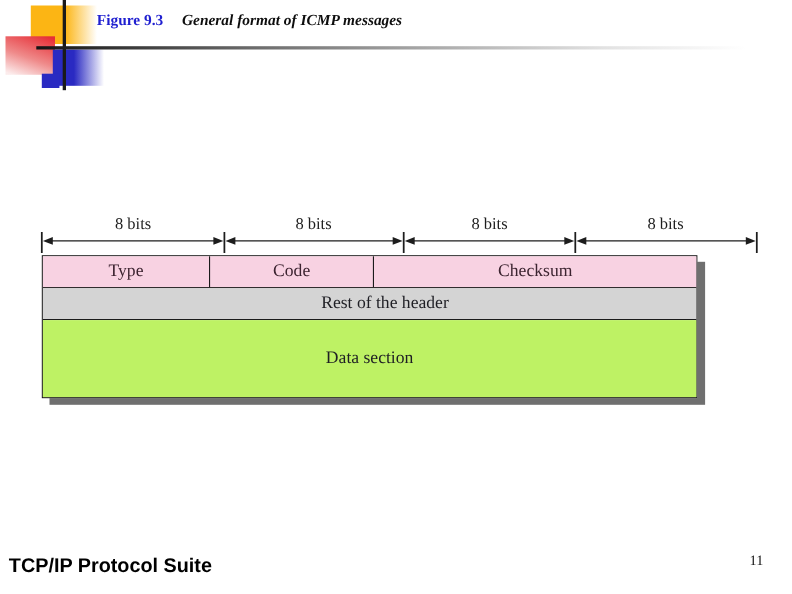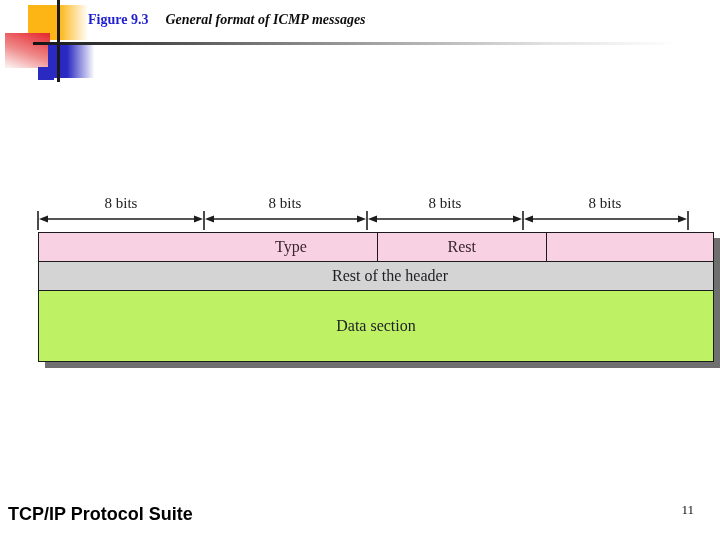--- a/index.html
+++ b/index.html
@@ -30,21 +30,21 @@
 
   
   .arrows { position:absolute; left:36px; top:194px; }
   .arrows line { stroke:#1d1d1d; }
   .arrows .tick { stroke-width:1.6; }
   .arrows .shaft { stroke-width:1.3; }
   .arrows polygon { fill:#1d1d1d; }
   .arrows text { font-family:"Liberation Serif", serif; font-size:15px; fill:#1d1d1d; }
 
   
-  .icmp-table { position:absolute; left:38px; top:232px; width:676px;
+  .icmp-table { position:absolute; left:38px; top:232px; width:596px;
     border:1.5px solid #1b1b1b; background:#fff; box-shadow:7px 6px 0 0 #6f6f6f;text-align:center; }
   .row { display:flex; align-items:center; justify-content:center;
     font-size:16px; color:#1e1e24; }
   .row.fields { height:29px; background:#f8d2e2; border-bottom:1.5px solid #1b1b1b; padding:0; }
   .cell { display:flex; align-items:center; justify-content:center; height:100%;
     font-size:16px; color:#3c2430; }
   .cell.type { width:25.6%; border-right:1.5px solid #1b1b1b; }
   .cell.code { width:25.1%; border-right:1.5px solid #1b1b1b; }
   .cell.checksum { flex:1; }
   .row.rest { height:29px; background:#d4d4d4; border-bottom:1.5px solid #1b1b1b;padding-left:28px; }
@@ -98,21 +98,22 @@
 
     <text x="85" y="14" text-anchor="middle">8 bits</text>
     <text x="249" y="14" text-anchor="middle">8 bits</text>
     <text x="409" y="14" text-anchor="middle">8 bits</text>
     <text x="569" y="14" text-anchor="middle">8 bits</text>
   </svg>
 
   <div class="icmp-table">
     <div class="row fields">
       <div class="cell type">Type</div>
-      <div class="cell code">Rest</div>
+      <div class="cell code">Code</div>
+      <div class="cell checksum">Checksum</div>
     </div>
     <div class="row rest">Rest of the header</div>
     <div class="row data">Data section</div>
   </div>
 
   <div class="footer">TCP/IP Protocol Suite</div>
   <div class="pagenum">11</div>
 
 </div>
 

